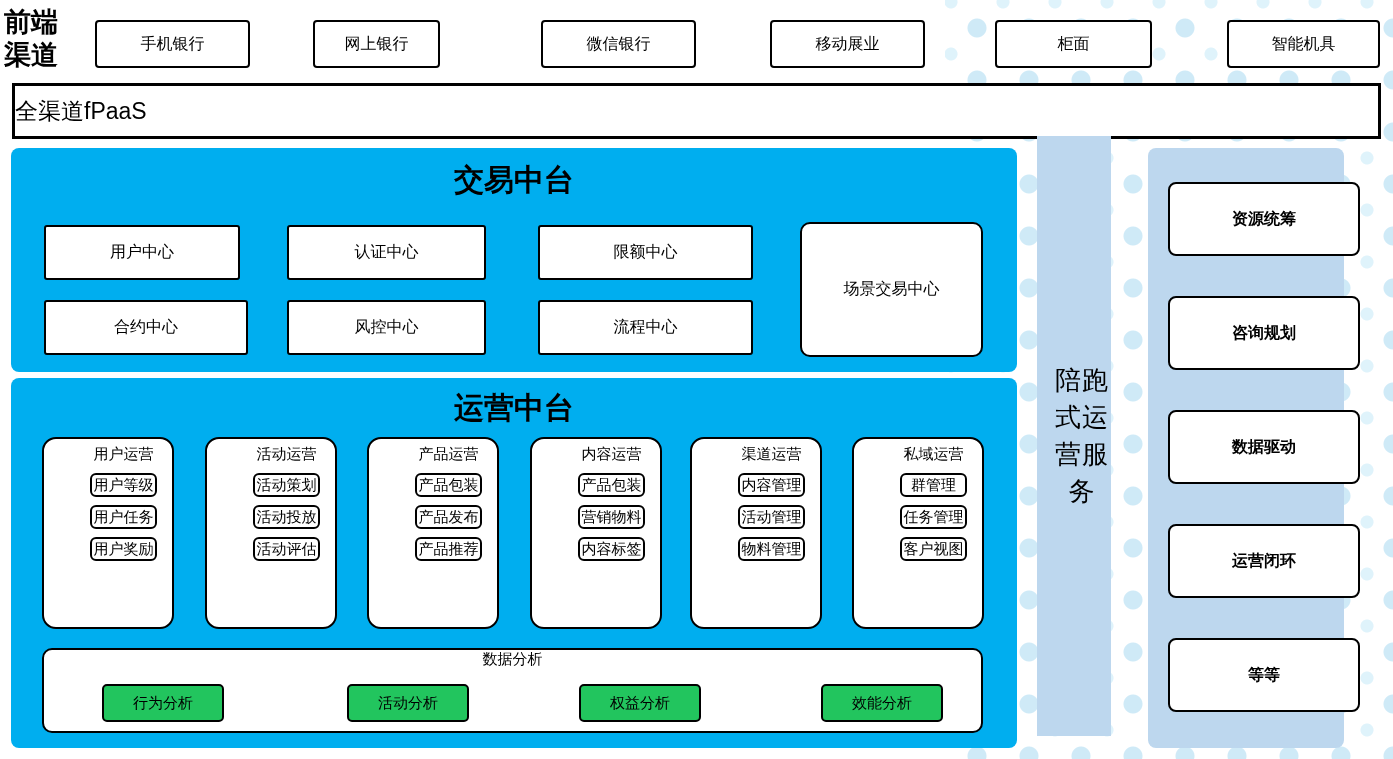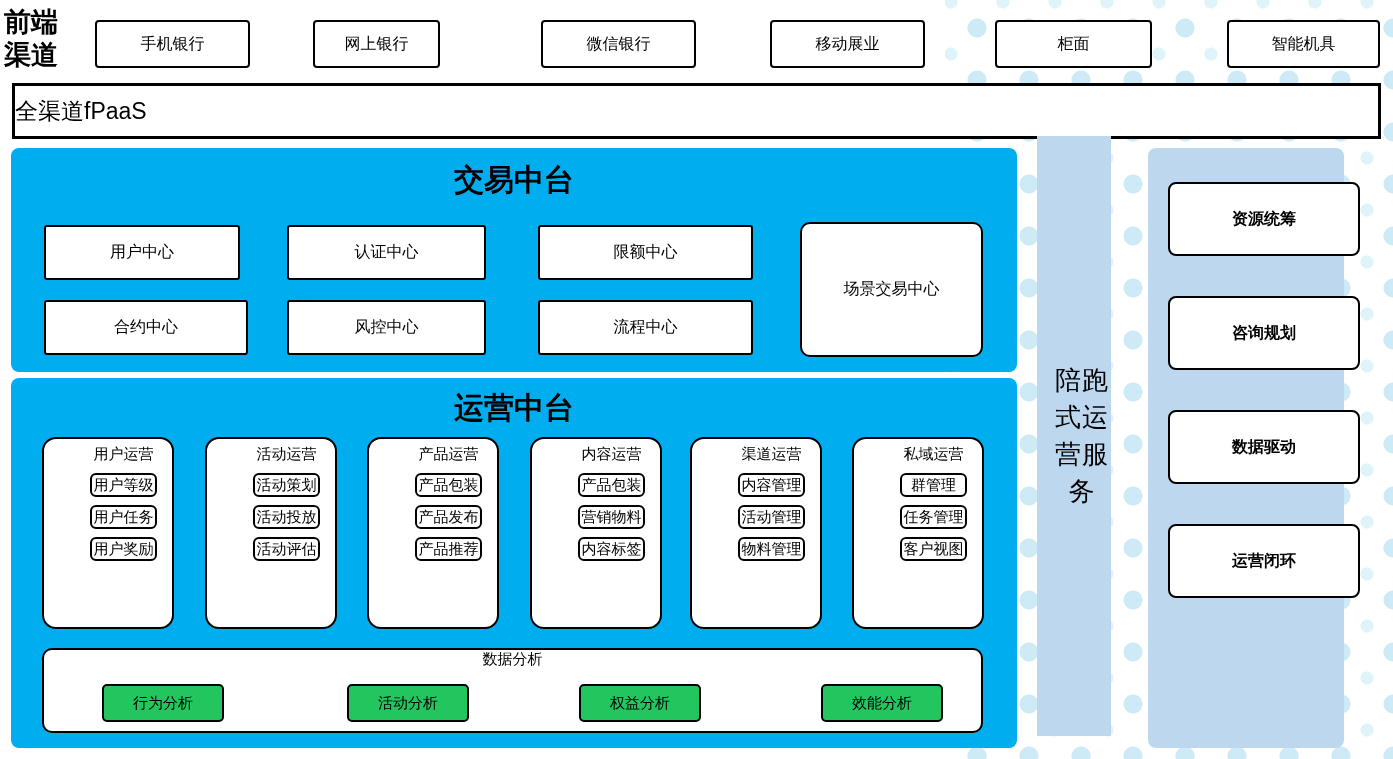--- a/index.html
+++ b/index.html
@@ -228,15 +228,18 @@
       </div>
     <div class="rp-box" style="top:148px;">
         <span>咨询规划</span>
       </div>
     <div class="rp-box" style="top:262px;">
         <span>数据驱动</span>
       </div>
     <div class="rp-box" style="top:376px;">
         <span>运营闭环</span>
       </div>
+    <div class="rp-box" style="top:490px;">
+        <span>等等</span>
+      </div>
   </div>
 
 </div>
 
 </body></html>

